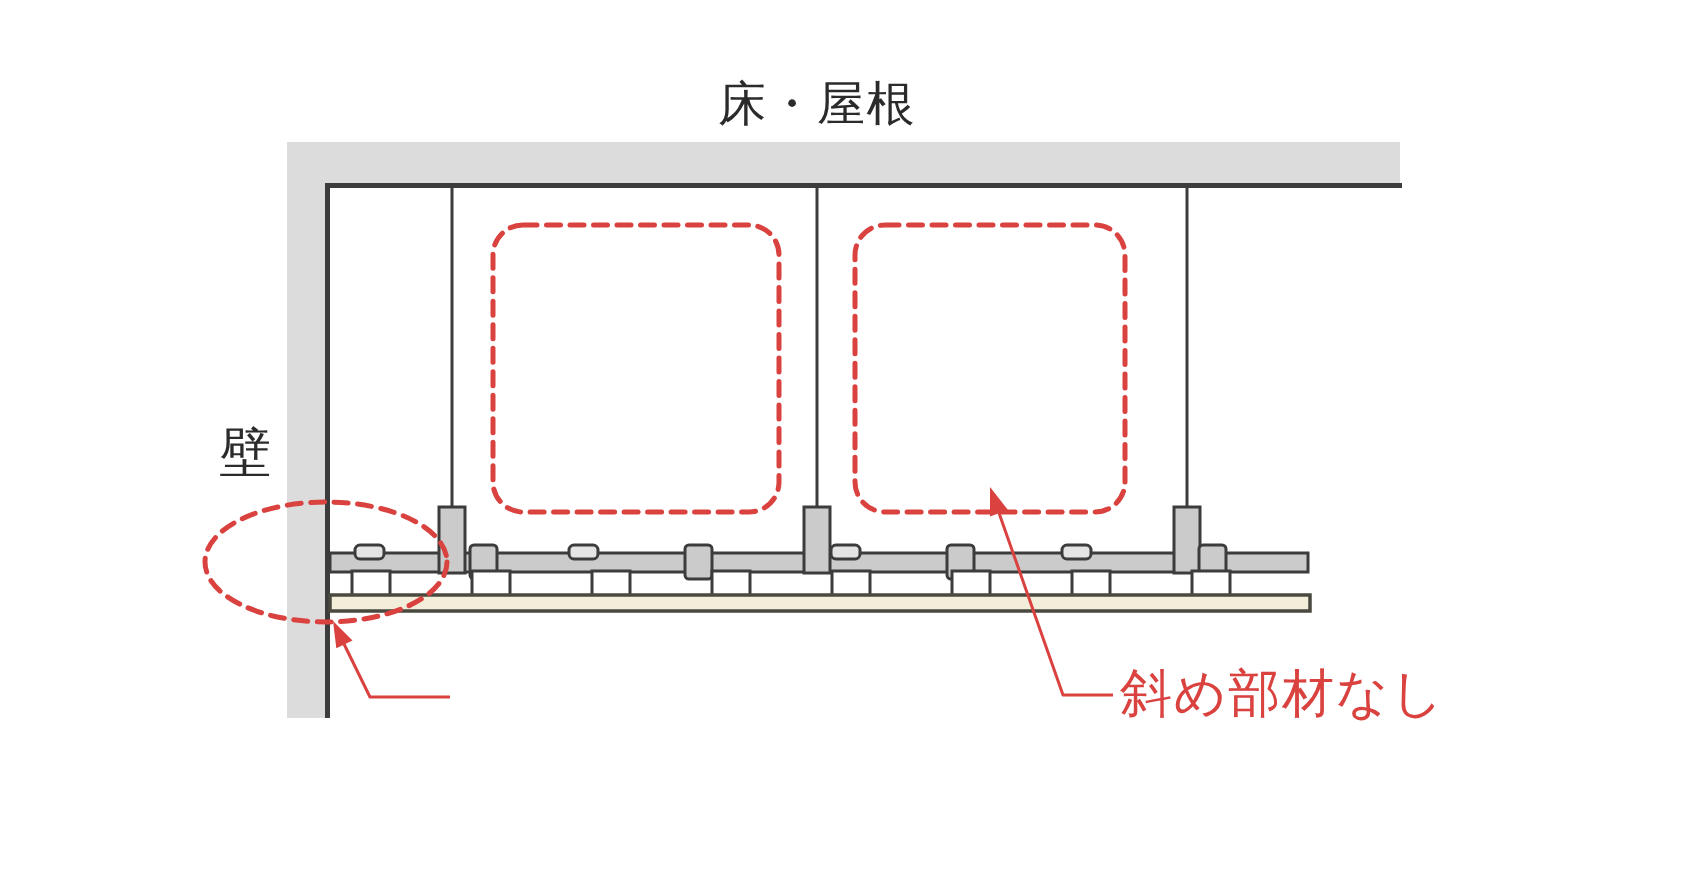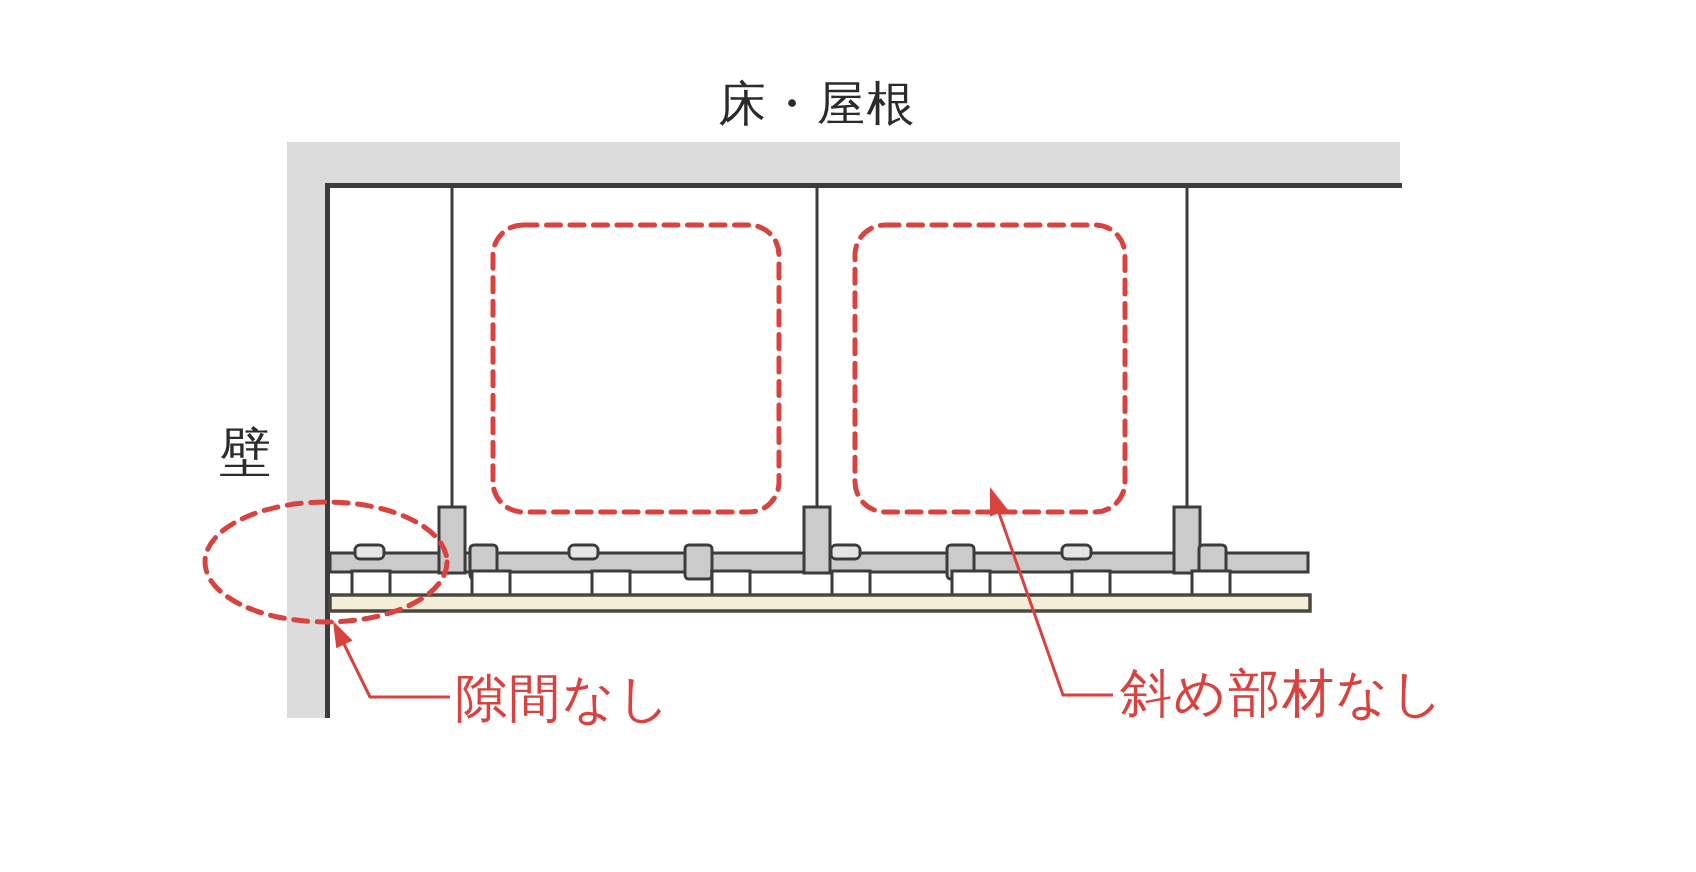--- a/index.html
+++ b/index.html
@@ -88,16 +88,15 @@
       <polygon points="333,621 352.5,640.5 336.3,648.3" class="arrowhead"></polygon>
       <polyline points="999,513 1063,695 1113,695" class="leader"></polyline>
       <polygon points="990,487 1008,510 990,516.5" class="arrowhead"></polygon>
     </g>
   </svg>
 
   <div class="lbl black center-xy" style="left:817px;top:104px;font-size:48px;">床・屋根</div>
 
   <div class="lbl black center-xy" style="left:246px;top:452px;font-size:52px;">壁</div>
 
-  <div class="lbl red center-y" style="left:455px;top:698px;font-size:52px;">隙間なし</div>
 
   <div class="lbl red center-y" style="left:1120px;top:698px;font-size:52px;font-family:Liberation Mono, monospace;">斜め部材なし</div>
 </div>
 
 </body></html>

